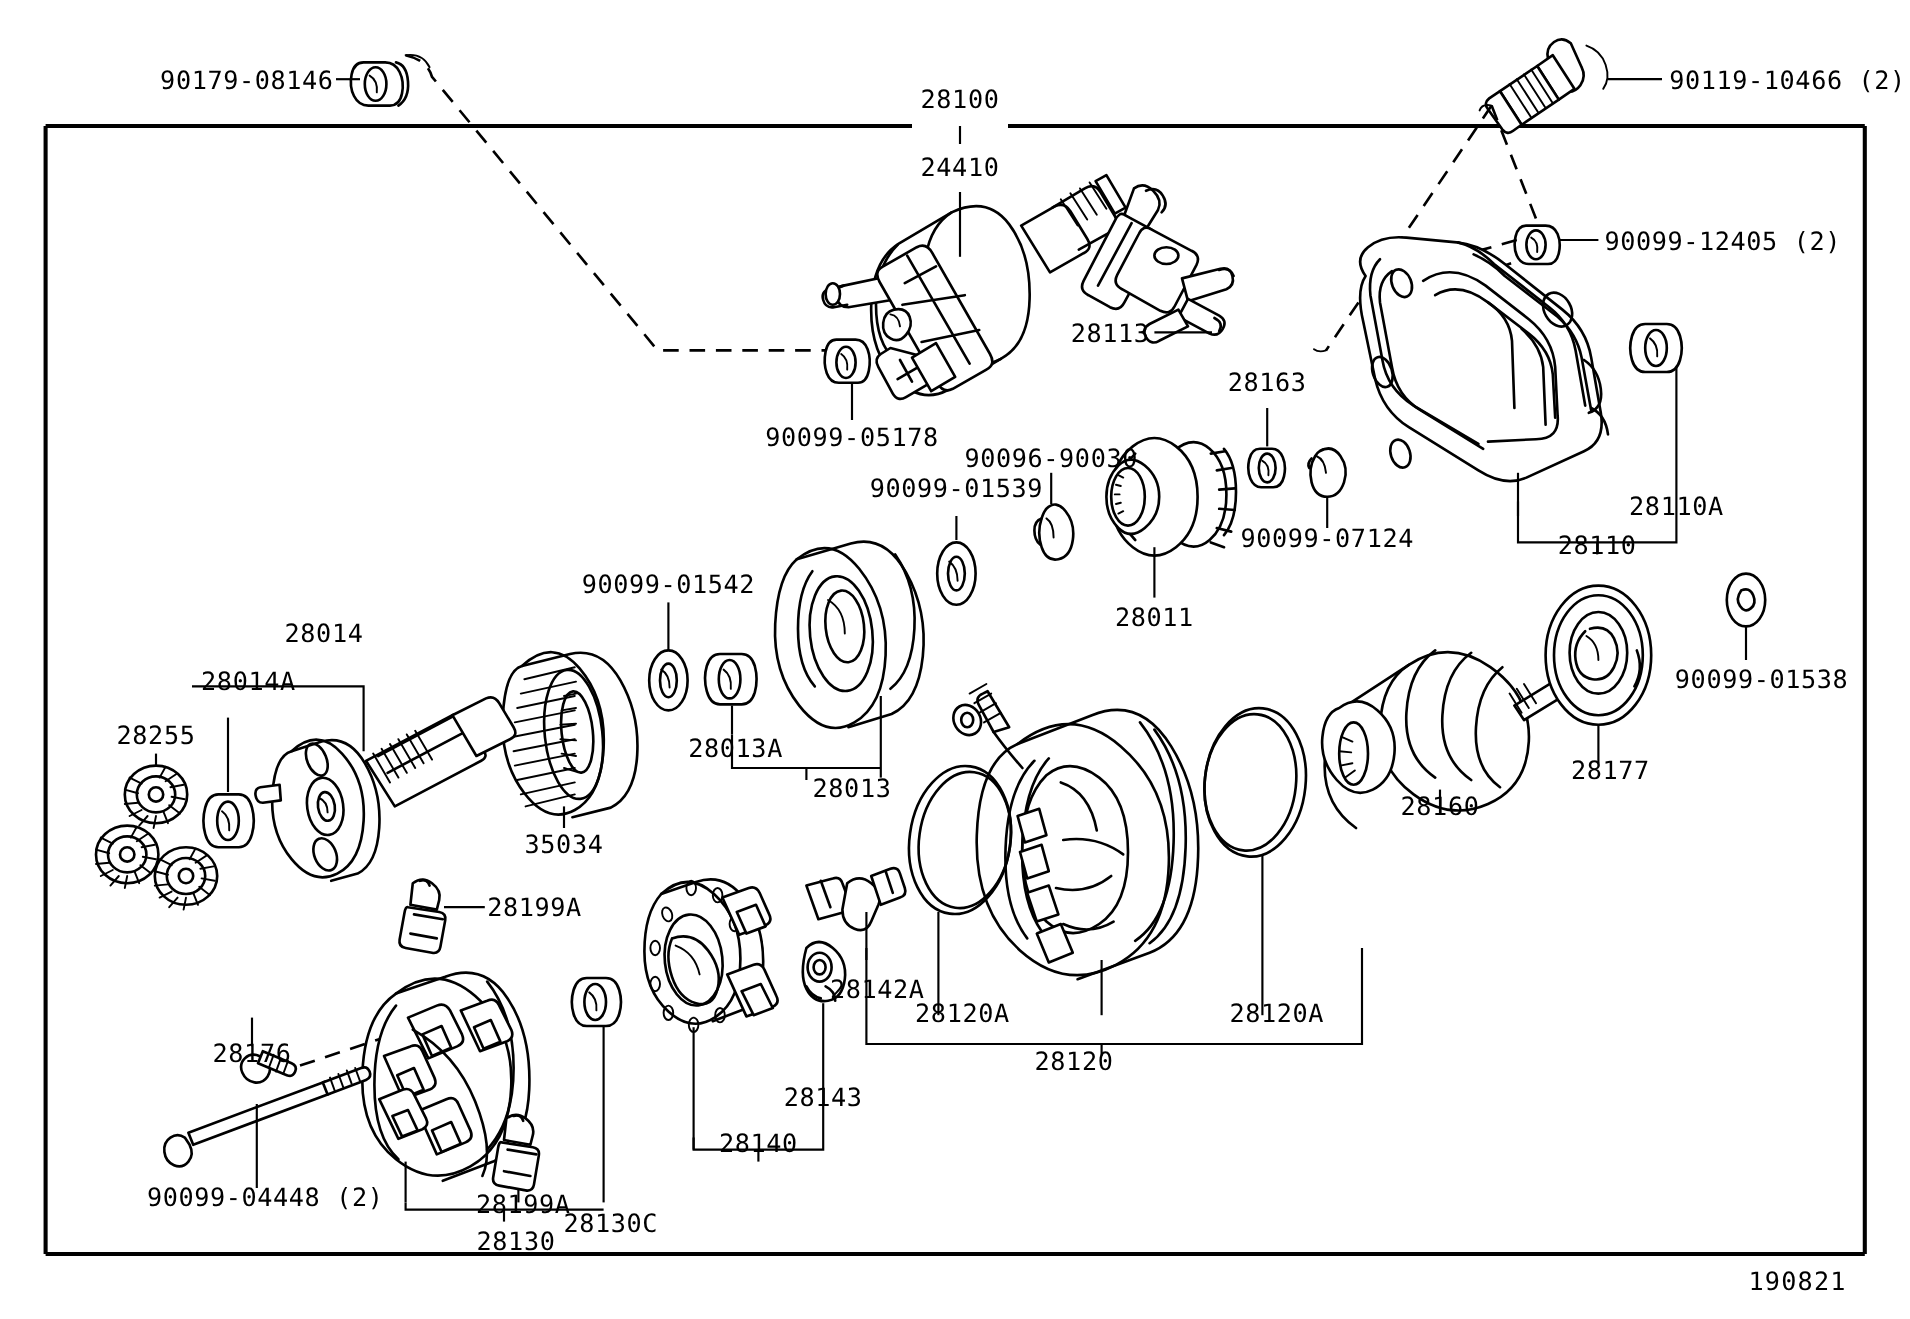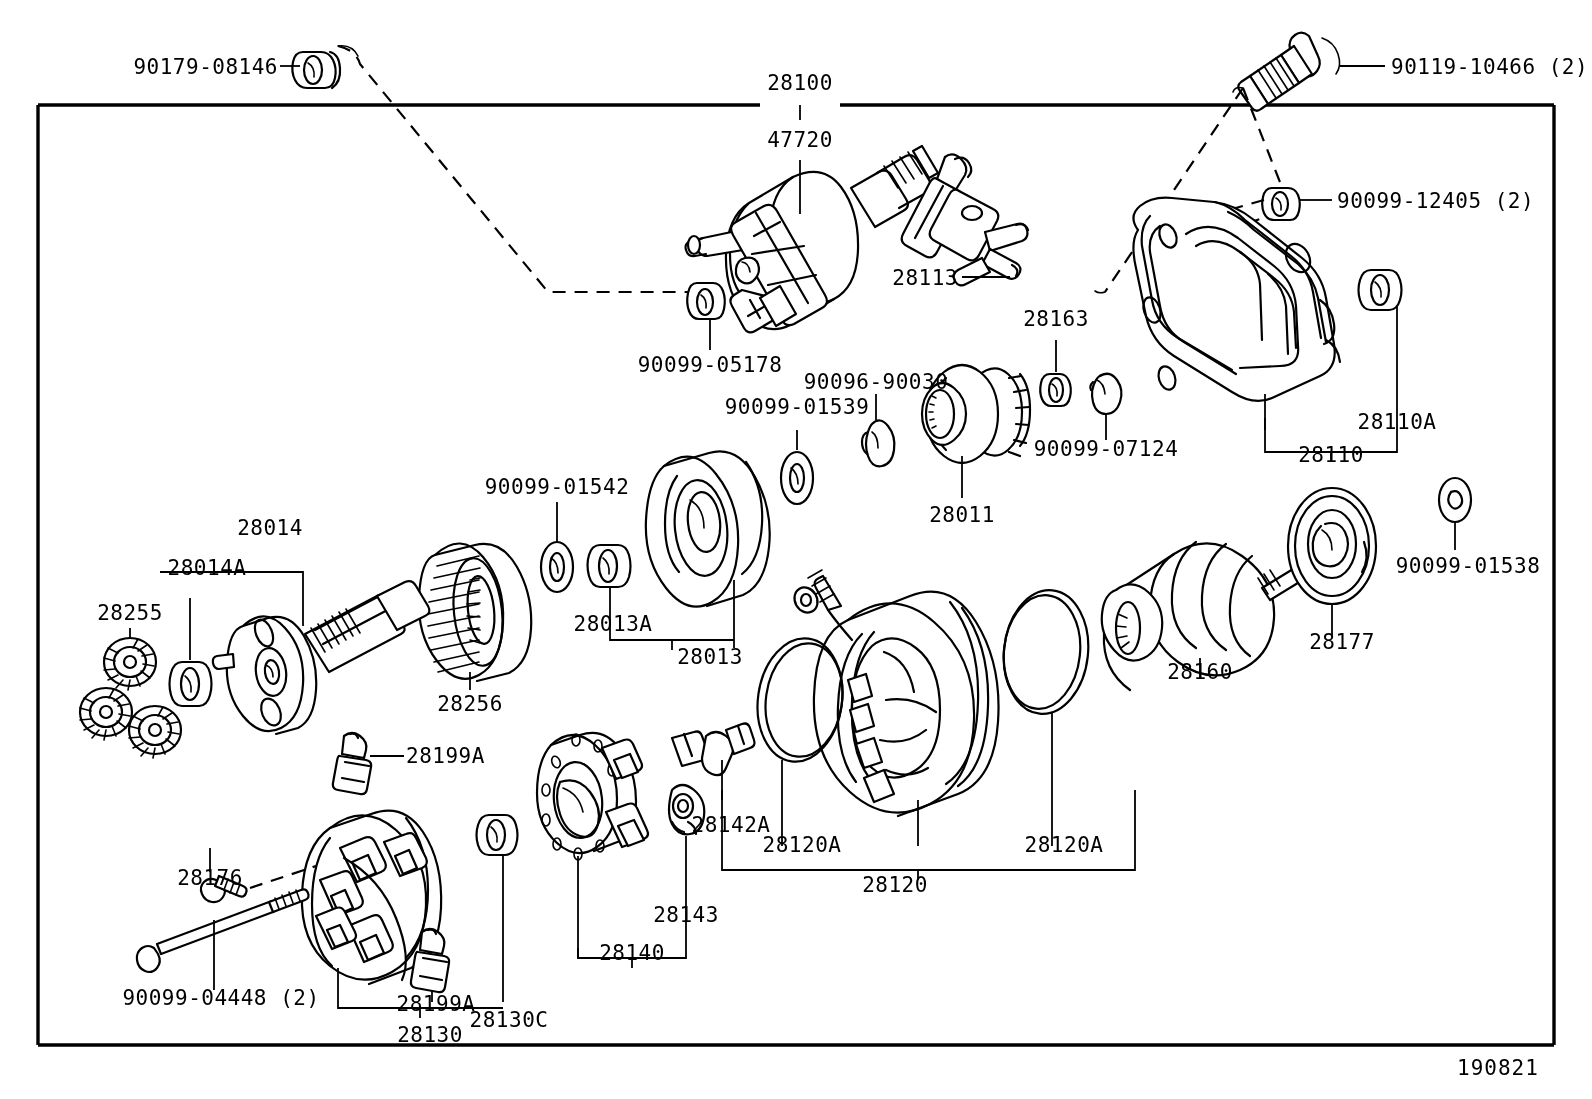--- a/index.html
+++ b/index.html
@@ -473,36 +473,36 @@
     <path class="fillw" d="M269,902 l32,-12 q5,-2,7,3 q2,5,-3,7 l-32,12 z"></path>
     <path class="stt" d="M275,898 l4,11 M282,895 l4,11 M289,892 l4,11 M296,890 l4,11"></path>
     <path class="lead" d="M214,920 L214,990"></path>
   </g>
 
 </svg>
 
 <div class="lbl r" style="left:278px;top:55px;">90179-08146</div>
 <div class="lbl" style="left:1391px;top:55px;">90119-10466 (2)</div>
 <div class="lbl c" style="left:800px;top:71px;">28100</div>
-<div class="lbl c" style="left:800px;top:128px;">47720</div>
+<div class="lbl c" style="left:800px;top:128px;">24410</div>
 <div class="lbl" style="left:1337px;top:189px;">90099-12405 (2)</div>
 <div class="lbl r" style="left:958px;top:266px;">28113</div>
 <div class="lbl c" style="left:710px;top:353px;">90099-05178</div>
 <div class="lbl c" style="left:1056px;top:307px;">28163</div>
 <div class="lbl c" style="left:1106px;top:437px;">90099-07124</div>
 <div class="lbl c" style="left:1397px;top:410px;">28110A</div>
 <div class="lbl c" style="left:1331px;top:443px;">28110</div>
 <div class="lbl c" style="left:876px;top:370px;">90096-90030</div>
 <div class="lbl c" style="left:797px;top:395px;">90099-01539</div>
 <div class="lbl c" style="left:962px;top:503px;">28011</div>
 <div class="lbl c" style="left:557px;top:475px;">90099-01542</div>
 <div class="lbl c" style="left:270px;top:516px;">28014</div>
 <div class="lbl c" style="left:207px;top:556px;">28014A</div>
 <div class="lbl c" style="left:130px;top:601px;">28255</div>
-<div class="lbl c" style="left:470px;top:692px;">28256</div>
+<div class="lbl c" style="left:470px;top:692px;">35034</div>
 <div class="lbl c" style="left:613px;top:612px;">28013A</div>
 <div class="lbl c" style="left:672px;top:645px;margin-left:38px;">28013</div>
 <div class="lbl c" style="left:1200px;top:660px;">28160</div>
 <div class="lbl c" style="left:1342px;top:630px;">28177</div>
 <div class="lbl c" style="left:1468px;top:554px;text-align:center;">90099-01538</div>
 <div class="lbl" style="left:406px;top:744px;">28199A</div>
 <div class="lbl c" style="left:210px;top:866px;">28176</div>
 <div class="lbl c" style="left:221px;top:986px;">90099-04448 (2)</div>
 <div class="lbl c" style="left:436px;top:992px;">28199A</div>
 <div class="lbl c" style="left:509px;top:992px;margin-top:16px;">28130C</div>

